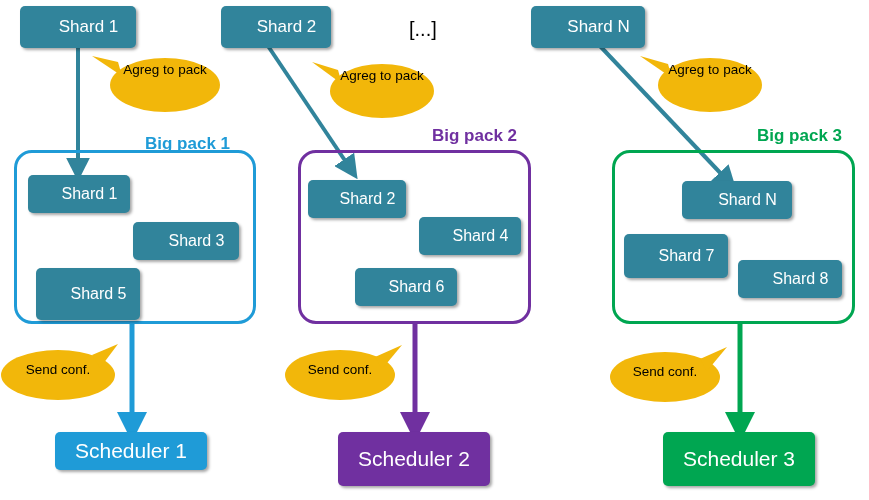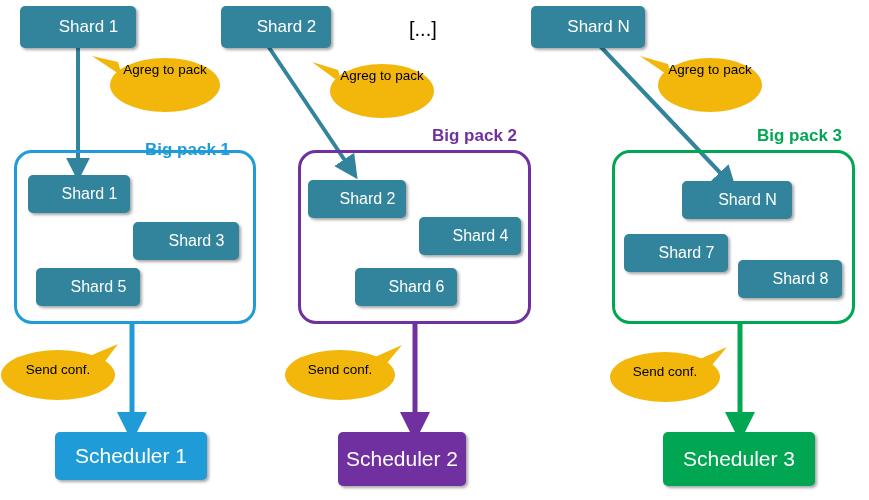--- a/index.html
+++ b/index.html
@@ -156,70 +156,70 @@
   <div class="callout-text" style="left:118px; top:62px; width:94px; height:46px;">
     <span>Agreg to pack</span>
   </div>
   <div class="callout-text" style="left:336px; top:68px; width:92px; height:46px;">
     <span>Agreg to pack</span>
   </div>
   <div class="callout-text" style="left:664px; top:62px; width:92px; height:46px;">
     <span>Agreg to pack</span>
   </div>
 
-  <div class="pack-title" style="left:145px; top:140px; color:#1f9bd7;">Big pack 1</div>
+  <div class="pack-title" style="left:145px; top:134px; color:#1f9bd7;">Big pack 1</div>
   <div class="pack-title" style="left:432px; top:126px; color:#7030a0;">Big pack 2</div>
   <div class="pack-title" style="left:757px; top:126px; color:#00a651;">Big pack 3</div>
 
   <div class="pack-frame" style="left:14px; top:150px; width:242px; height:174px; border-color:#1f9bd7;"></div>
   <div class="node-box" style="left:28px; top:175px; width:102px; height:38px; font-size:16px;">
     <span>Shard 1</span>
   </div>
   <div class="node-box" style="left:133px; top:222px; width:106px; height:38px; font-size:16px;">
     <span>Shard 3</span>
   </div>
-  <div class="node-box" style="left:36px; top:268px; width:104px; height:38px; font-size:16px;">
+  <div class="node-box" style="left:36px; top:268px; width:104px; height:52px; font-size:16px;">
     <span>Shard 5</span>
   </div>
 
   <div class="pack-frame" style="left:298px; top:150px; width:233px; height:174px; border-color:#7030a0;"></div>
   <div class="node-box" style="left:308px; top:180px; width:98px; height:38px; font-size:16px;">
     <span>Shard 2</span>
   </div>
   <div class="node-box" style="left:419px; top:217px; width:102px; height:38px; font-size:16px;">
     <span>Shard 4</span>
   </div>
   <div class="node-box" style="left:355px; top:268px; width:102px; height:38px; font-size:16px;">
     <span>Shard 6</span>
   </div>
 
   <div class="pack-frame" style="left:612px; top:150px; width:243px; height:174px; border-color:#00a651;"></div>
   <div class="node-box" style="left:682px; top:181px; width:110px; height:38px; font-size:16px;">
     <span>Shard N</span>
   </div>
-  <div class="node-box" style="left:624px; top:234px; width:104px; height:38px; font-size:16px;">
+  <div class="node-box" style="left:624px; top:234px; width:104px; height:44px; font-size:16px;">
     <span>Shard 7</span>
   </div>
   <div class="node-box" style="left:738px; top:260px; width:104px; height:38px; font-size:16px;">
     <span>Shard 8</span>
   </div>
 
   <div class="callout-text" style="left:6px; top:362px; width:104px; height:26px;">
     <span>Send conf.</span>
   </div>
   <div class="callout-text" style="left:290px; top:362px; width:100px; height:26px;">
     <span>Send conf.</span>
   </div>
   <div class="callout-text" style="left:615px; top:364px; width:100px; height:26px;">
     <span>Send conf.</span>
   </div>
 
-  <div class="scheduler-box" style="left:55px; top:432px; width:152px; height:48px; background:#1f9bd7;">
+  <div class="scheduler-box" style="left:55px; top:432px; width:152px; height:38px; background:#1f9bd7;">
     <span>Scheduler 1</span>
   </div>
-  <div class="scheduler-box" style="left:338px; top:432px; width:128px; height:54px; background:#7030a0;">
+  <div class="scheduler-box" style="left:338px; top:432px; width:152px; height:54px; background:#7030a0;">
     <span>Scheduler 2</span>
   </div>
   <div class="scheduler-box" style="left:663px; top:432px; width:152px; height:54px; background:#00a651;">
     <span>Scheduler 3</span>
   </div>
 
 </div>
 
 </body></html>

